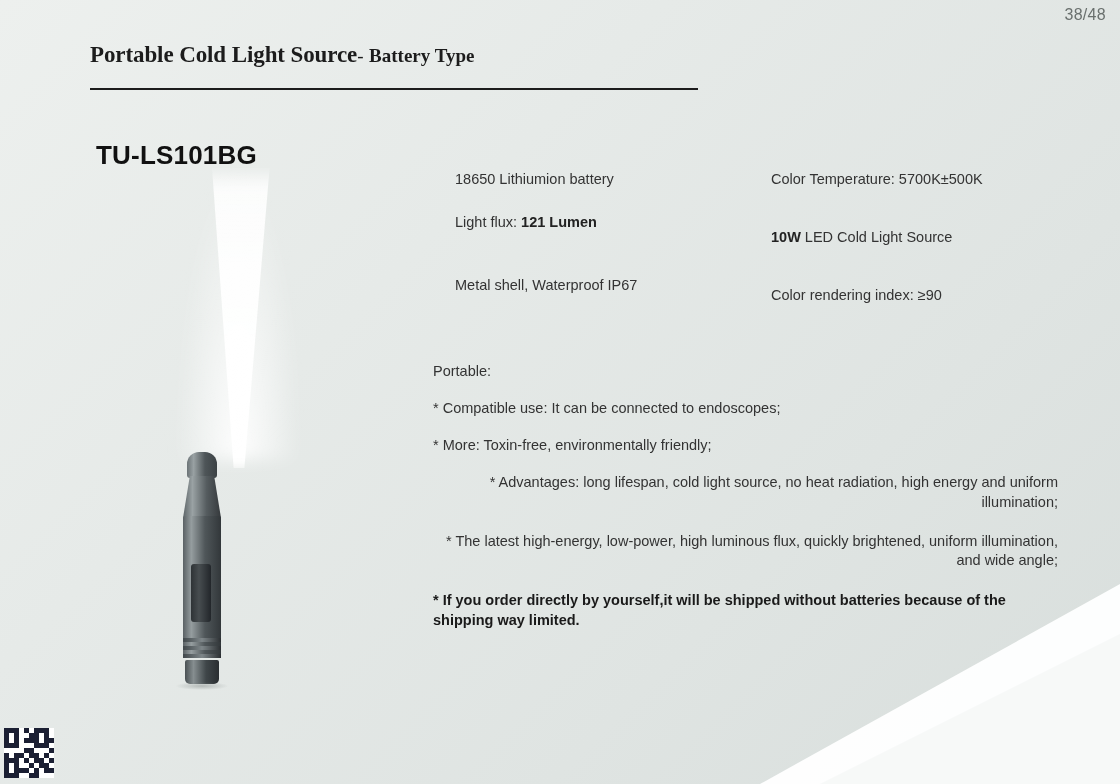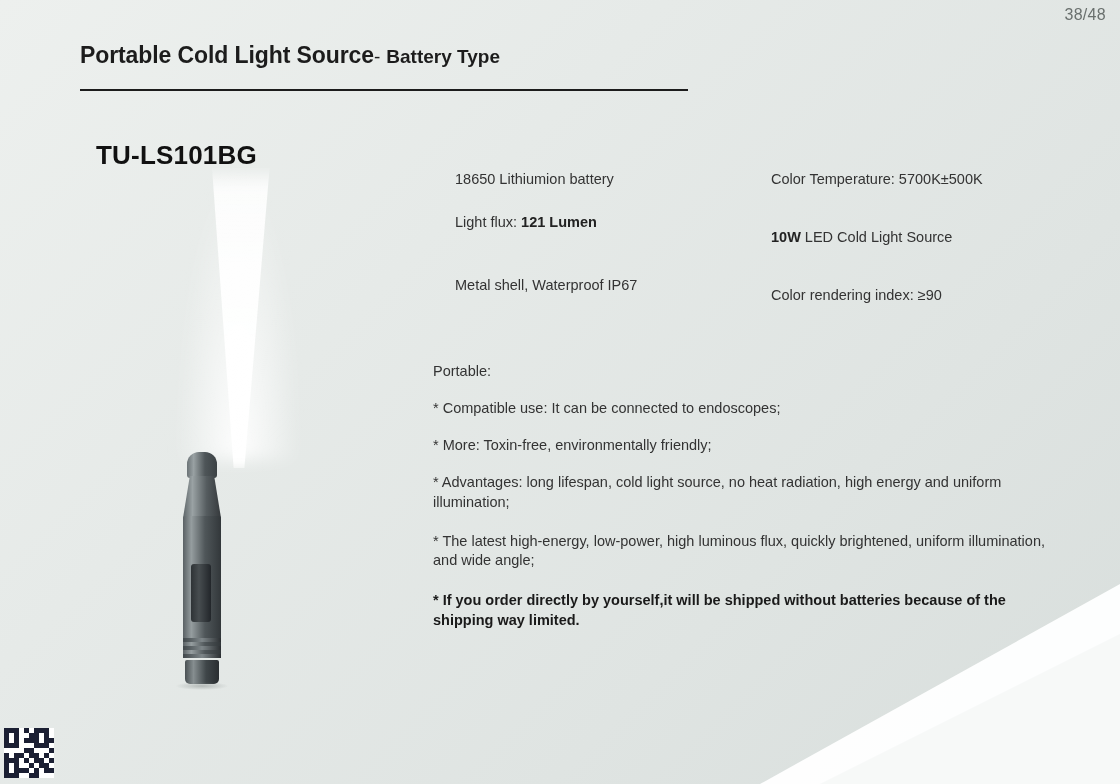--- a/index.html
+++ b/index.html
@@ -42,23 +42,24 @@
   .page-number {
     position: absolute;
     top: 6px;
     right: 14px;
     font-size: 16px;
     color: #6a706e;
     letter-spacing: 0.3px;
   }
   .title-block {
     position: absolute;
-    left: 80px;
+    left: 90px;
     top: 42px;
     width: 610px;
+    font-family: Liberation Serif, serif;
   }
   .title-line1 {
     font-size: 22px;
     color: #1c1c1c;
     white-space: nowrap;
   }
   .title-main {
     font-weight: bold;
     font-size: 23px;
     letter-spacing: -0.1px;
@@ -192,21 +193,21 @@
     position: absolute;
     left: 433px;
     top: 362px;
     width: 625px;
     font-size: 14.5px;
     color: #333;
     line-height: 1.32;
   }
   .features .f-head { margin-bottom: 18px; }
   .features .f-item { margin-bottom: 18px; }
-  .features .f-item.two-line { margin-bottom: 20px; }
+  .features .f-item.two-line { margin-bottom: 20px; text-align: right; }
   .features .f-bold {
     font-weight: bold;
     color: #1a1a1a;
     line-height: 1.38;
   }
 
   
   .qr {
     position: absolute;
     left: 4px;

